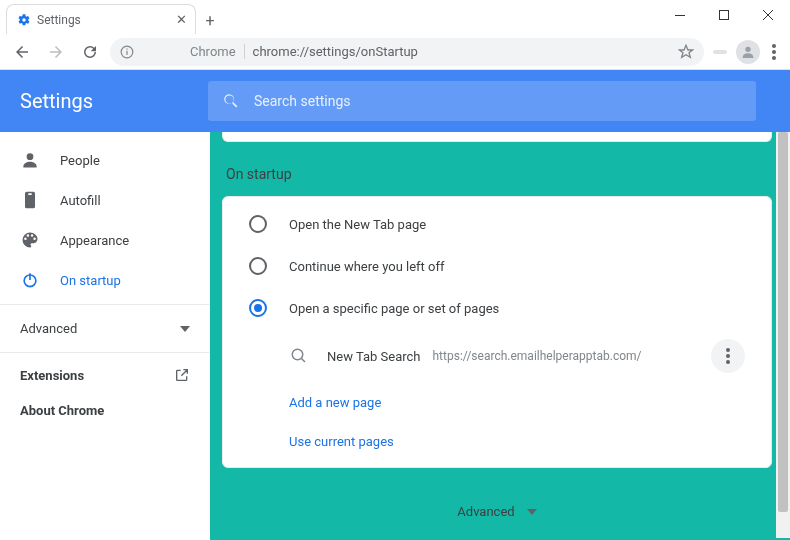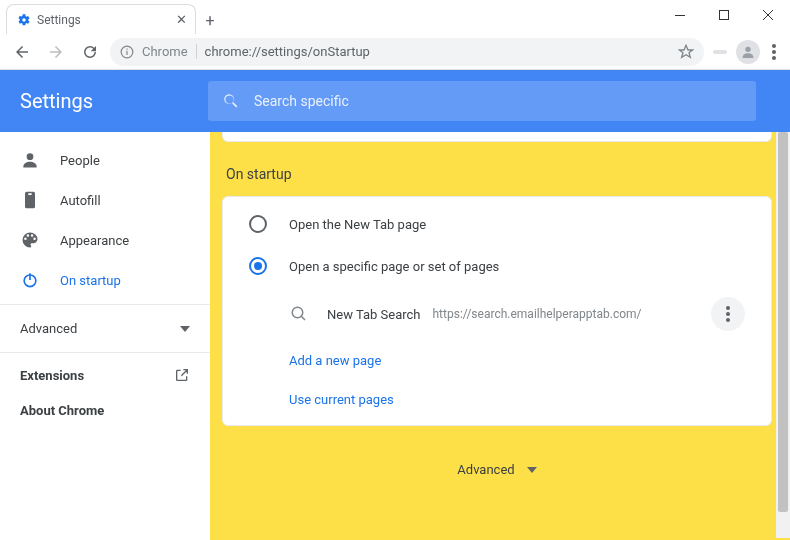--- a/index.html
+++ b/index.html
@@ -11,33 +11,33 @@
     .tab-close { margin-left: auto; color: #5f6368; cursor: pointer; font-size: 13px; }
     .newtab-btn { width: 28px; display: flex; align-items: center; justify-content: center; font-size: 16px; color: #5f6368; cursor: pointer; margin-top: 6px; }
     .win-controls { margin-left: auto; display: flex; }
     .win-btn { width: 44px; height: 30px; display: flex; align-items: center; justify-content: center; cursor: pointer; color: #333; }
     
     
     .omnibar { height: 36px; display: flex; align-items: center; padding: 0 8px; gap: 6px; background: #fff; border-bottom: 1px solid #e0e0e0; }
     .nav-btn { width: 28px; height: 28px; border-radius: 50%; display: flex; align-items: center; justify-content: center; color: #5f6368; cursor: pointer; }
     .nav-btn.disabled { color: #bdbdbd; cursor: default; }
     .addr { flex: 1; height: 28px; background: #f1f3f4; border-radius: 14px; display: flex; align-items: center; padding: 0 10px; font-size: 13px; color: #80868b; gap: 8px; }
-    .addr .prefix { color: #80868b; border-right: 1px solid #d0d0d0; padding-right: 8px; }
+    .addr .prefix { color: #80868b; border-right: 1px solid #d0d0d0; padding-right: 8px; margin-left: 48px; }
     .addr .url { color: #5f6368; }
     .addr-right { margin-left: auto; display: flex; gap: 6px; align-items: center; }
     .toolbar-right { display: flex; align-items: center; gap: 6px; }
     .avatar-circle { width: 24px; height: 24px; border-radius: 50%; background: #dfe1e5; display: flex; align-items: center; justify-content: center; }
     
     
     .blue-header { height: 62px; background: #4285f4; display: flex; align-items: center; padding: 0 20px; }
     .app-title { color: #fff; font-size: 20px; width: 188px; }
     .search-settings { flex: 1; max-width: 548px; height: 40px; background: rgba(255,255,255,0.18); border-radius: 3px; display: flex; align-items: center; padding: 0 14px; color: rgba(255,255,255,0.85); font-size: 14px; gap: 14px; }
     
     
-    .main { display: flex; height: calc(540px - 34px - 36px - 62px); background: #fde047; }
+    .main { display: flex; height: calc(540px - 34px - 36px - 62px); background: #14b8a6; }
     .sidebar { width: 210px; background: #fff; padding-top: 8px; border-right: none; }
     .sb-item { height: 40px; display: flex; align-items: center; padding: 0 20px; gap: 20px; font-size: 13px; color: #3c4043; cursor: pointer; }
     .sb-item.active { color: #1a73e8; }
     .sb-item .icn { width: 20px; height: 20px; display: flex; align-items: center; justify-content: center; color: #5f6368; }
     .sb-item.active .icn { color: #1a73e8; }
     .sb-group { padding: 12px 20px; font-size: 13px; color: #3c4043; display: flex; align-items: center; cursor: pointer; }
     .sb-divider { height: 1px; background: #e8eaed; margin: 4px 0; }
     .sb-ext { display: flex; align-items: center; padding: 10px 20px; font-size: 13px; color: #3c4043; justify-content: space-between; cursor: pointer; font-weight: bold; }
     
     .content { flex: 1; padding: 0 18px 0 12px; overflow: hidden; position: relative; }
@@ -153,21 +153,21 @@
 </div>
 
 <div class="blue-header">
   <div class="app-title">Settings</div>
   <div class="search-settings">
     <span>
         <svg width="18" height="18" viewBox="0 0 24 24" fill="rgba(255,255,255,0.85)">
           <path d="M15.5 14h-.79l-.28-.27a6.5 6.5 0 10-.7.7l.27.28v.79l5 5L20.49 19zM10 15.5A5.5 5.5 0 1115.5 10 5.5 5.5 0 0110 15.5z"></path>
         </svg>
       </span>
-    <span>Search specific</span>
+    <span>Search settings</span>
   </div>
 </div>
 
 <div class="main">
 
   <div class="sidebar">
     <div class="sb-item">
       <span class="icn">
           <svg width="20" height="20" viewBox="0 0 24 24" fill="#5f6368">
             <circle cx="12" cy="8" r="4"></circle>
@@ -224,20 +224,24 @@
     </div>
   </div>
 
   <div class="content">
     <div class="card-stub"></div>
     <div class="section-title">On startup</div>
     <div class="card">
       <div class="radio-row">
         <span class="radio"></span>
         <span>Open the New Tab page</span>
+      </div>
+      <div class="radio-row">
+        <span class="radio"></span>
+        <span>Continue where you left off</span>
       </div>
       <div class="radio-row">
         <span class="radio sel"></span>
         <span>Open a specific page or set of pages</span>
       </div>
       <div class="page-row">
         <span class="favicon">
             <svg width="18" height="18" viewBox="0 0 24 24" fill="none" stroke="#80868b" stroke-width="2">
               <circle cx="10" cy="10" r="7"></circle>
               <line x1="20" y1="20" x2="15" y2="15"></line>

